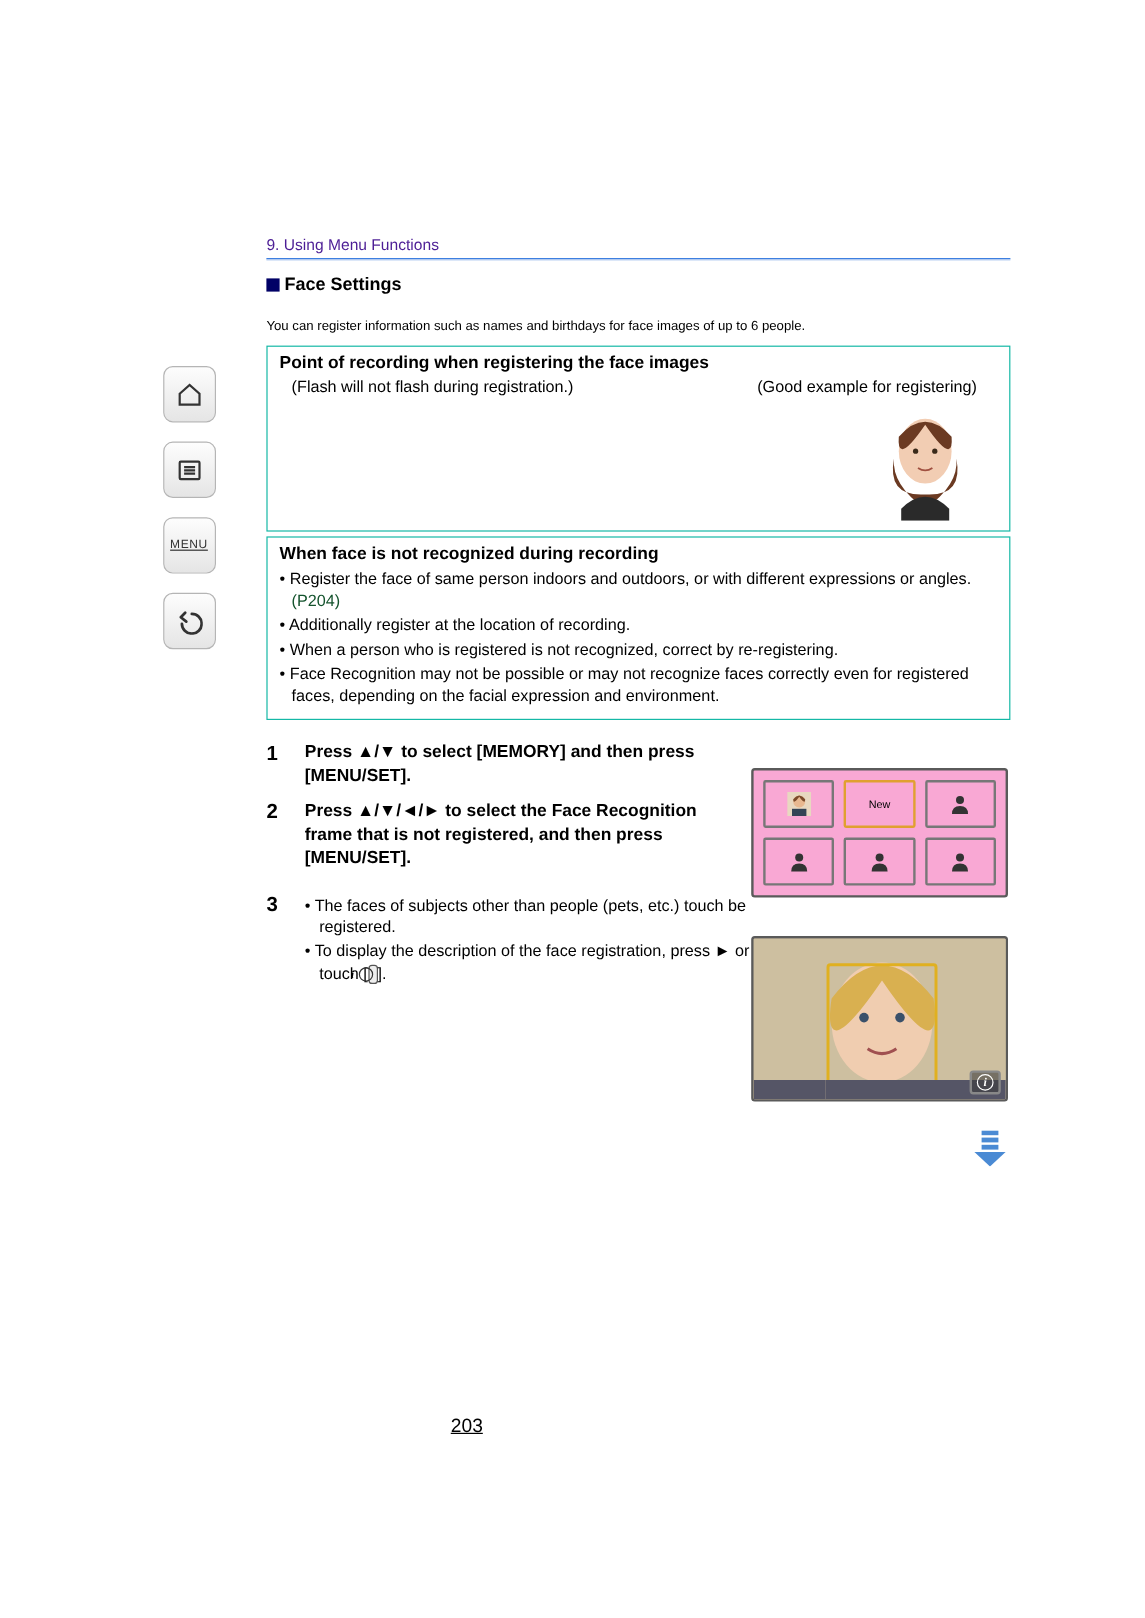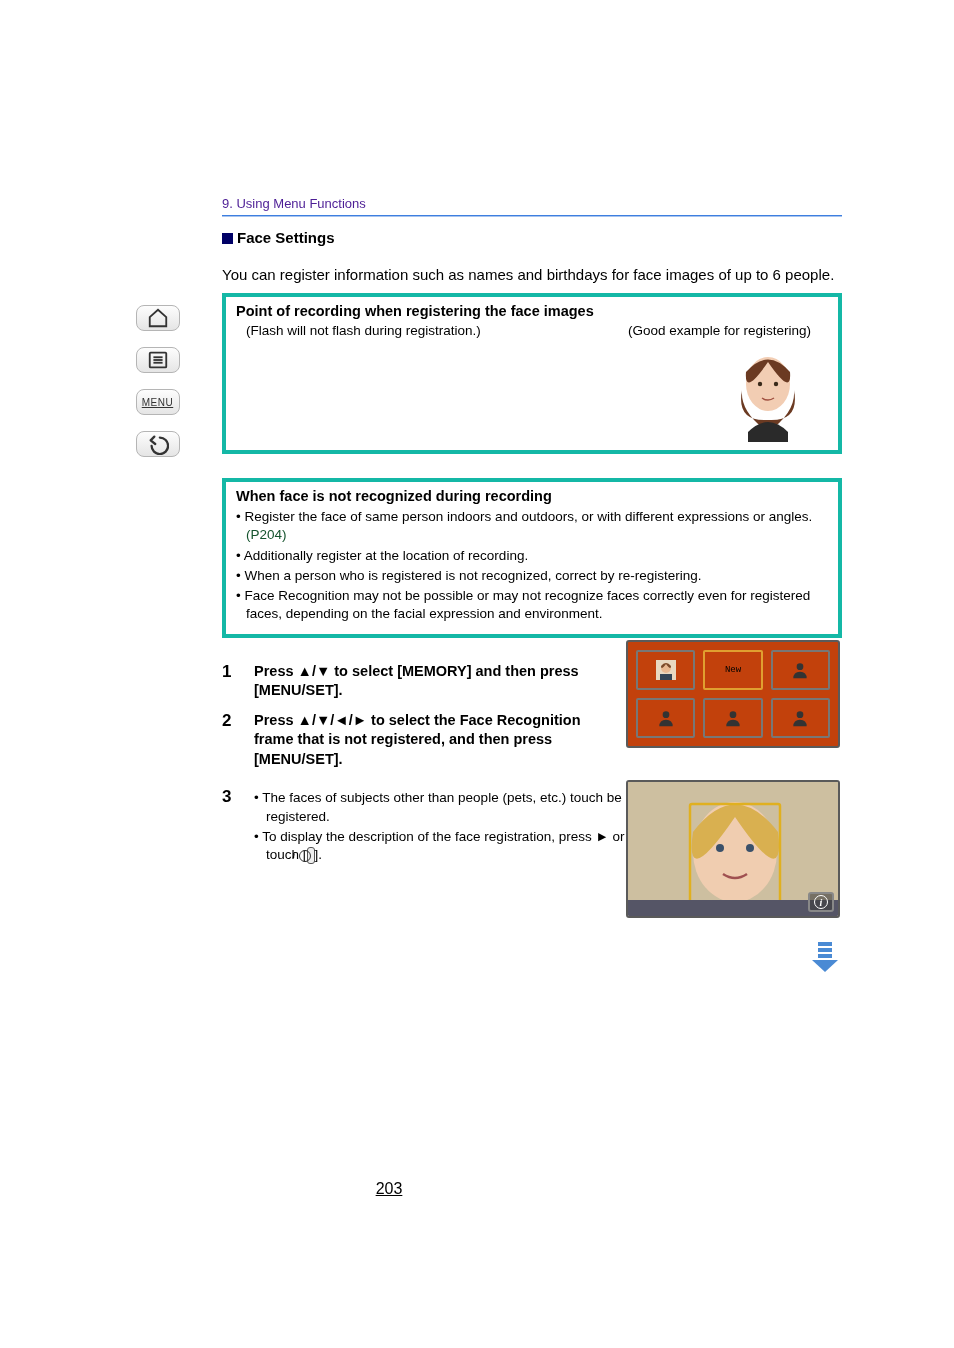--- a/index.html
+++ b/index.html
@@ -1,49 +1,49 @@
 <!DOCTYPE html>
 <html><head>
 <meta charset="utf-8">
 <style>
   * { box-sizing: border-box; margin: 0; padding: 0; }
   html, body { width: 954px; height: 1348px; background: #fff; font-family: Arial, Helvetica, sans-serif; color: #000; }
   .page { position: relative; width: 954px; height: 1348px; }
 
   .sidebar { position: absolute; left: 130px; top: 305px; width: 55px; display: flex; flex-direction: column; gap: 16px; align-items: center; }
-  .sidebar .tab { width: 44px; height: 26px; background: linear-gradient(#fdfdfd,#e5e5e5); border: 1px solid #b5b5b5; border-radius: 8px; display: flex; align-items: center; justify-content: center; font-size: 11px; color: #333; cursor: pointer; }
+  .sidebar .tab { width: 44px; height: 47px; background: linear-gradient(#fdfdfd,#e5e5e5); border: 1px solid #b5b5b5; border-radius: 8px; display: flex; align-items: center; justify-content: center; font-size: 11px; color: #333; cursor: pointer; }
   .sidebar .tab svg { width: 22px; height: 22px; }
   .menu-text { font-family: Arial; font-size: 10px; text-decoration: underline; letter-spacing: 0.5px; }
 
   .content { position: absolute; left: 222px; top: 196px; width: 620px; }
   .chapter { font-size: 13px; color: #4c1d95; margin-bottom: 4px; }
   .rule { height: 2px; background: linear-gradient(to right,#3d7fe0,#3d7fe0); margin-bottom: 12px; border-top:1px solid #3d7fe0; border-bottom:1px solid #a8c4ee;}
   .sqmark { display:inline-block; width:11px; height:11px; background:#000066; margin-right:4px; vertical-align:baseline; position:relative; top:1px;}
   .sect-title { font-size: 15px; font-weight: bold; margin-bottom: 19px; }
-  .body { font-size: 15px; line-height: 1.35; margin-bottom: 8px; }
-
-  .box { border: 4px solid #14b8a6; padding: 6px 10px 8px 10px; margin-bottom: 24px; }
+  .body { font-size: 11px; line-height: 1.35; margin-bottom: 8px; }
+
+  .box { border: 1px solid #14b8a6; padding: 6px 10px 8px 10px; margin-bottom: 4px; }
   .box-title { font-size: 14.5px; font-weight: bold; margin-bottom: 4px; }
   .box .row { display: flex; gap: 12px; }
   .box ul, .content ul { list-style: none; padding-left: 0; }
   .box li, .content li.b1 { font-size: 13.5px; line-height: 1.35; padding-left: 10px; text-indent: -10px; margin-bottom: 2px; }
   .box li::before, .content li.b1::before { content: "• "; }
   .good-ex { font-size: 13.5px; text-align: left; margin-bottom: 4px; }
   .face-img { width: 100px; height: 100px; display:flex; align-items:center; justify-content:center; margin-left:auto; margin-right:10px;}
   .link { color: #14532d; }
 
   .steps { margin-top: 18px; }
   .step { display: flex; gap: 18px; margin-bottom: 10px; }
   .step .num { font-size: 17px; font-weight: bold; width: 14px; flex-shrink:0;}
   .step .txt { font-size: 14.5px; font-weight: bold; line-height: 1.35; flex:1;}
   .step .sub { font-size: 13.5px; font-weight: normal; padding-left: 12px; text-indent: -12px; display:block; margin-top:2px;}
   .step .sub::before { content: "• "; }
 
   .fig-right { position: absolute; }
-  .fig-grid { left: 626px; top: 640px; width: 214px; height: 108px; border: 2px solid #5a5a5a; border-radius: 3px; background:#c2410c; padding:8px; display:grid; grid-template-columns:repeat(3,1fr); grid-template-rows:repeat(2,1fr); gap:8px;font-family:Liberation Mono, monospace;}
+  .fig-grid { left: 626px; top: 640px; width: 214px; height: 108px; border: 2px solid #5a5a5a; border-radius: 3px; background:#f9a8d4; padding:8px; display:grid; grid-template-columns:repeat(3,1fr); grid-template-rows:repeat(2,1fr); gap:8px;}
   .fig-grid .cell { border:2px solid #777; border-radius:2px; display:flex; align-items:center; justify-content:center; }
   .fig-grid .cell.new { border-color:#e0a030; }
   .fig-grid .cell.new span { font-size:9px; }
   .fig-grid .cell svg { width:20px; height:20px; }
   .fig-grid .cell.photo { padding:0; overflow:hidden; }
 
   .fig-face { left: 626px; top: 780px; width: 214px; height: 138px; border: 2px solid #5a5a5a; border-radius:3px; background:#d9c9a7; overflow:hidden; position:absolute;}
   .fig-face .info-btn { position:absolute; right:4px; bottom:4px; width:26px; height:20px; border:2px solid #888; border-radius:3px; background:rgba(60,60,60,0.6); display:flex; align-items:center; justify-content:center;}
   .fig-face .info-btn span { width:14px; height:14px; border-radius:50%; border:1.5px solid #fff; color:#fff; font-size:10px; font-weight:bold; display:flex; align-items:center; justify-content:center; font-family:Georgia,serif; font-style:italic;}
 

